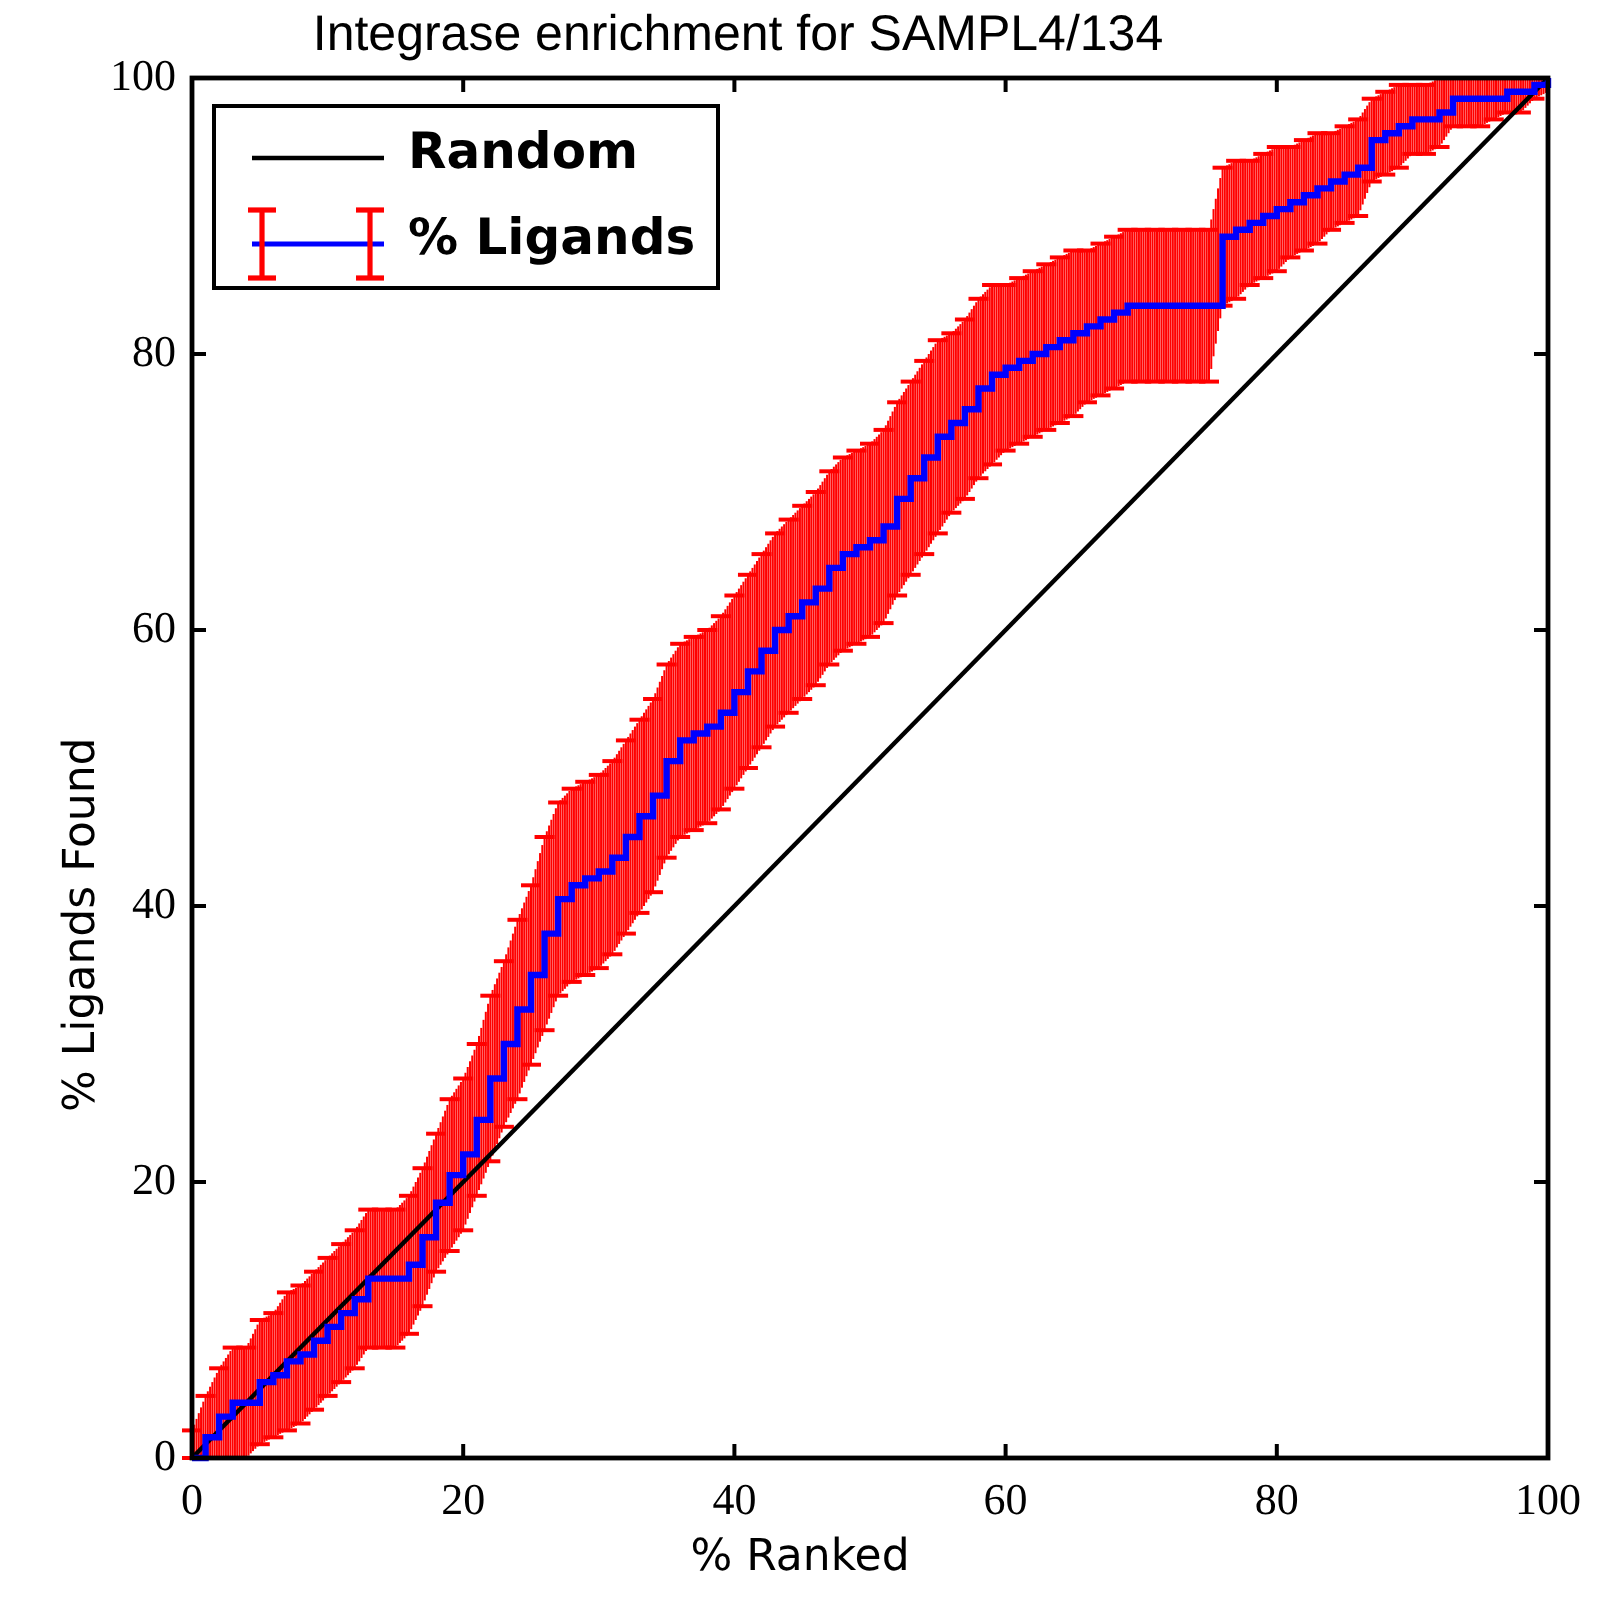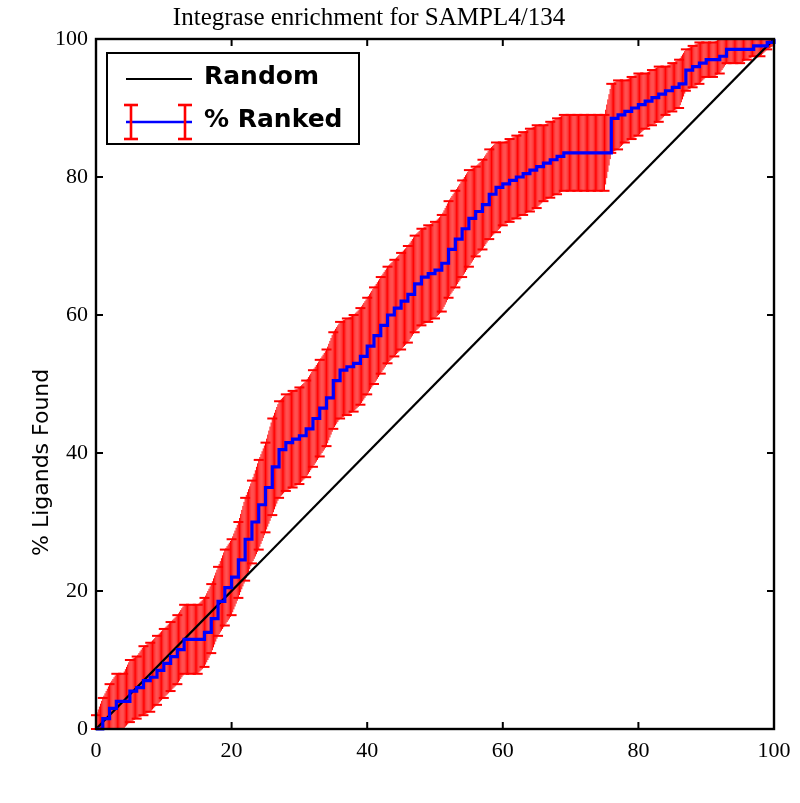--- a/index.html
+++ b/index.html
@@ -20,21 +20,21 @@
     background: #ffffff;
   }
   #chart-title {
     position: absolute;
     left: 0;
     top: 2px;
     width: 738px;
     text-align: center;
     font-size: 25px;
     color: #000000;
-    font-family: Liberation Serif, serif;
+    font-family: Liberation Sans, sans-serif;
     line-height: 30px;
     white-space: nowrap;
   }
   #plot-svg {
     position: absolute;
     left: 0;
     top: 0;
   }
   .axis-label {
     position: absolute;
@@ -953,36 +953,37 @@
       <div class="tick-text xtick-text" style="left: 608.4px; top: 737px;">80</div>
       <div class="tick-text xtick-text" style="left: 744px; top: 737px;">100</div>
       <div class="tick-text ytick-text" style="left: 28px; top: 715px;">0</div>
       <div class="tick-text ytick-text" style="left: 28px; top: 577px;">20</div>
       <div class="tick-text ytick-text" style="left: 28px; top: 439px;">40</div>
       <div class="tick-text ytick-text" style="left: 28px; top: 301px;">60</div>
       <div class="tick-text ytick-text" style="left: 28px; top: 163px;">80</div>
       <div class="tick-text ytick-text" style="left: 28px; top: 25px;">100</div>
     </div>
 
+  <div id="xlabel" class="axis-label">% Ranked</div>
   <div id="ylabel" class="axis-label">% Ligands Found</div>
 
   <div id="legend-box">
     <div class="legend-row" style="top:2px;">
       <svg class="legend-swatch" viewBox="0 0 74 46">
         <line x1="4" y1="23" x2="70" y2="23" stroke="#000000" stroke-width="2.2"></line>
       </svg>
       <div class="legend-label">Random</div>
     </div>
     <div class="legend-row" style="top:45px;">
       <svg class="legend-swatch" viewBox="0 0 74 46">
         <line x1="4" y1="23" x2="70" y2="23" stroke="#0000ff" stroke-width="2.6"></line>
         <line x1="9" y1="6" x2="9" y2="40" stroke="#ff0000" stroke-width="2.6"></line>
         <line x1="2" y1="6" x2="16" y2="6" stroke="#ff0000" stroke-width="2.6"></line>
         <line x1="2" y1="40" x2="16" y2="40" stroke="#ff0000" stroke-width="2.6"></line>
         <line x1="63" y1="6" x2="63" y2="40" stroke="#ff0000" stroke-width="2.6"></line>
         <line x1="56" y1="6" x2="70" y2="6" stroke="#ff0000" stroke-width="2.6"></line>
         <line x1="56" y1="40" x2="70" y2="40" stroke="#ff0000" stroke-width="2.6"></line>
       </svg>
-      <div class="legend-label">% Ranked</div>
+      <div class="legend-label">% Ligands</div>
     </div>
   </div>
 
 </div>
 
 </body></html>

